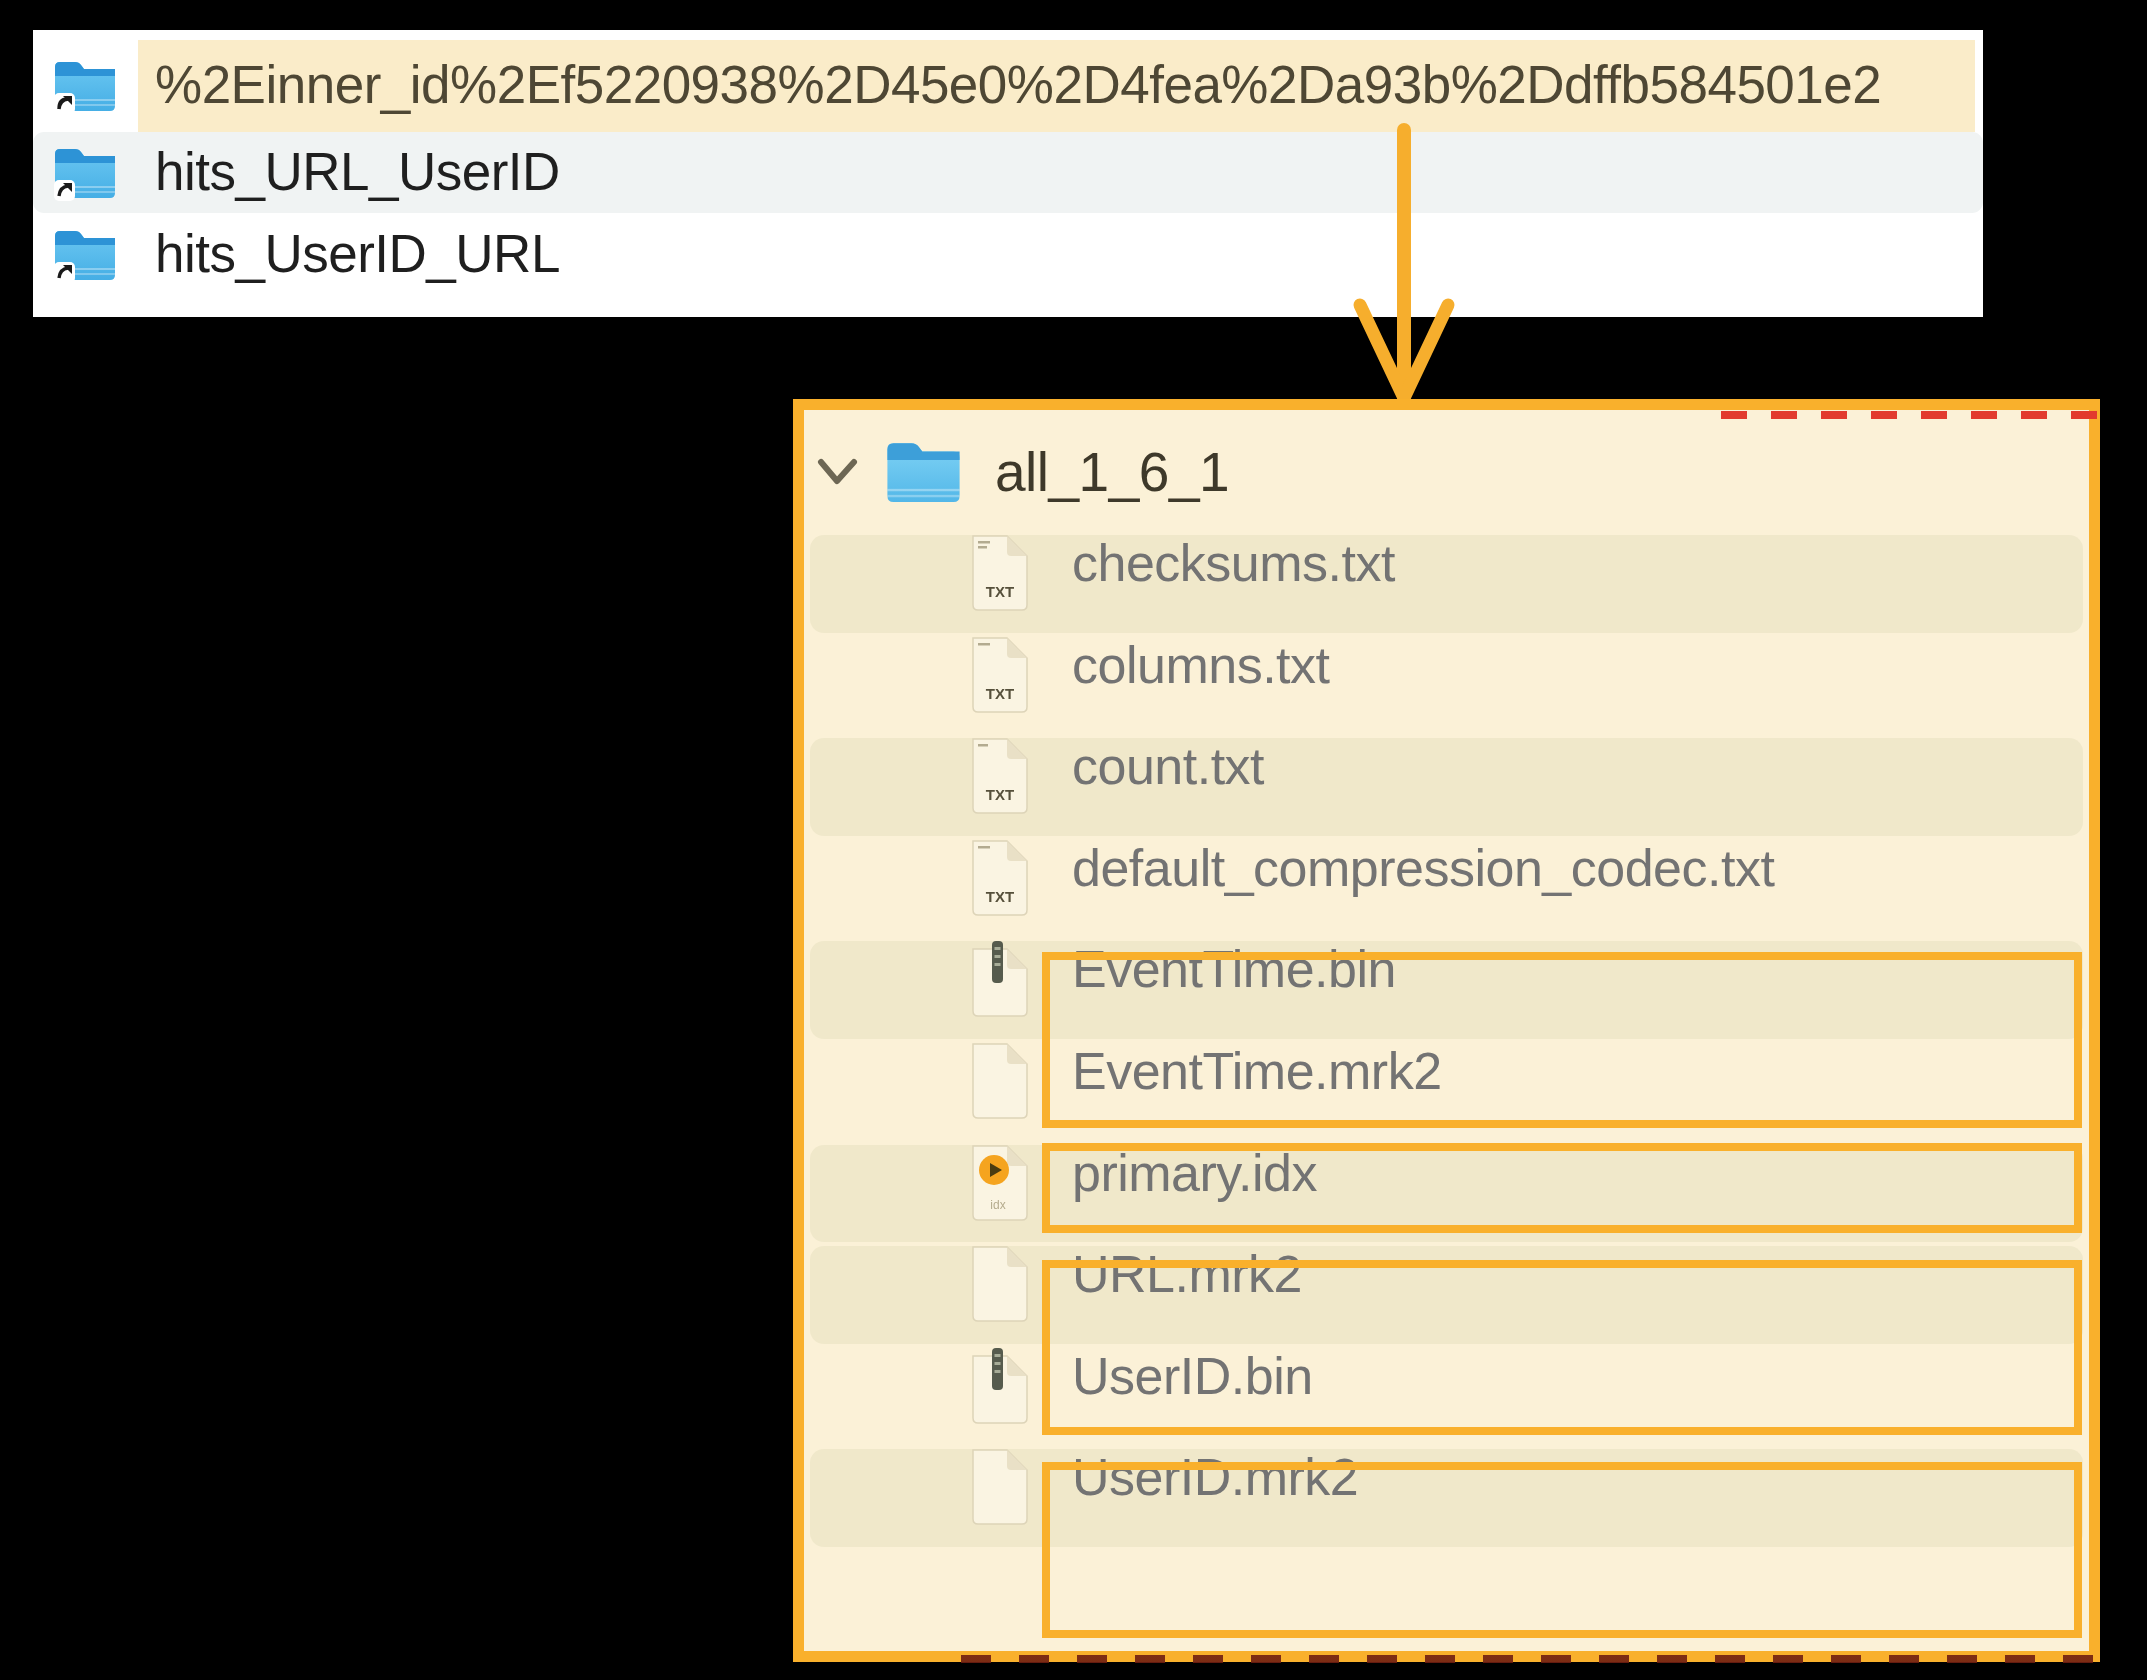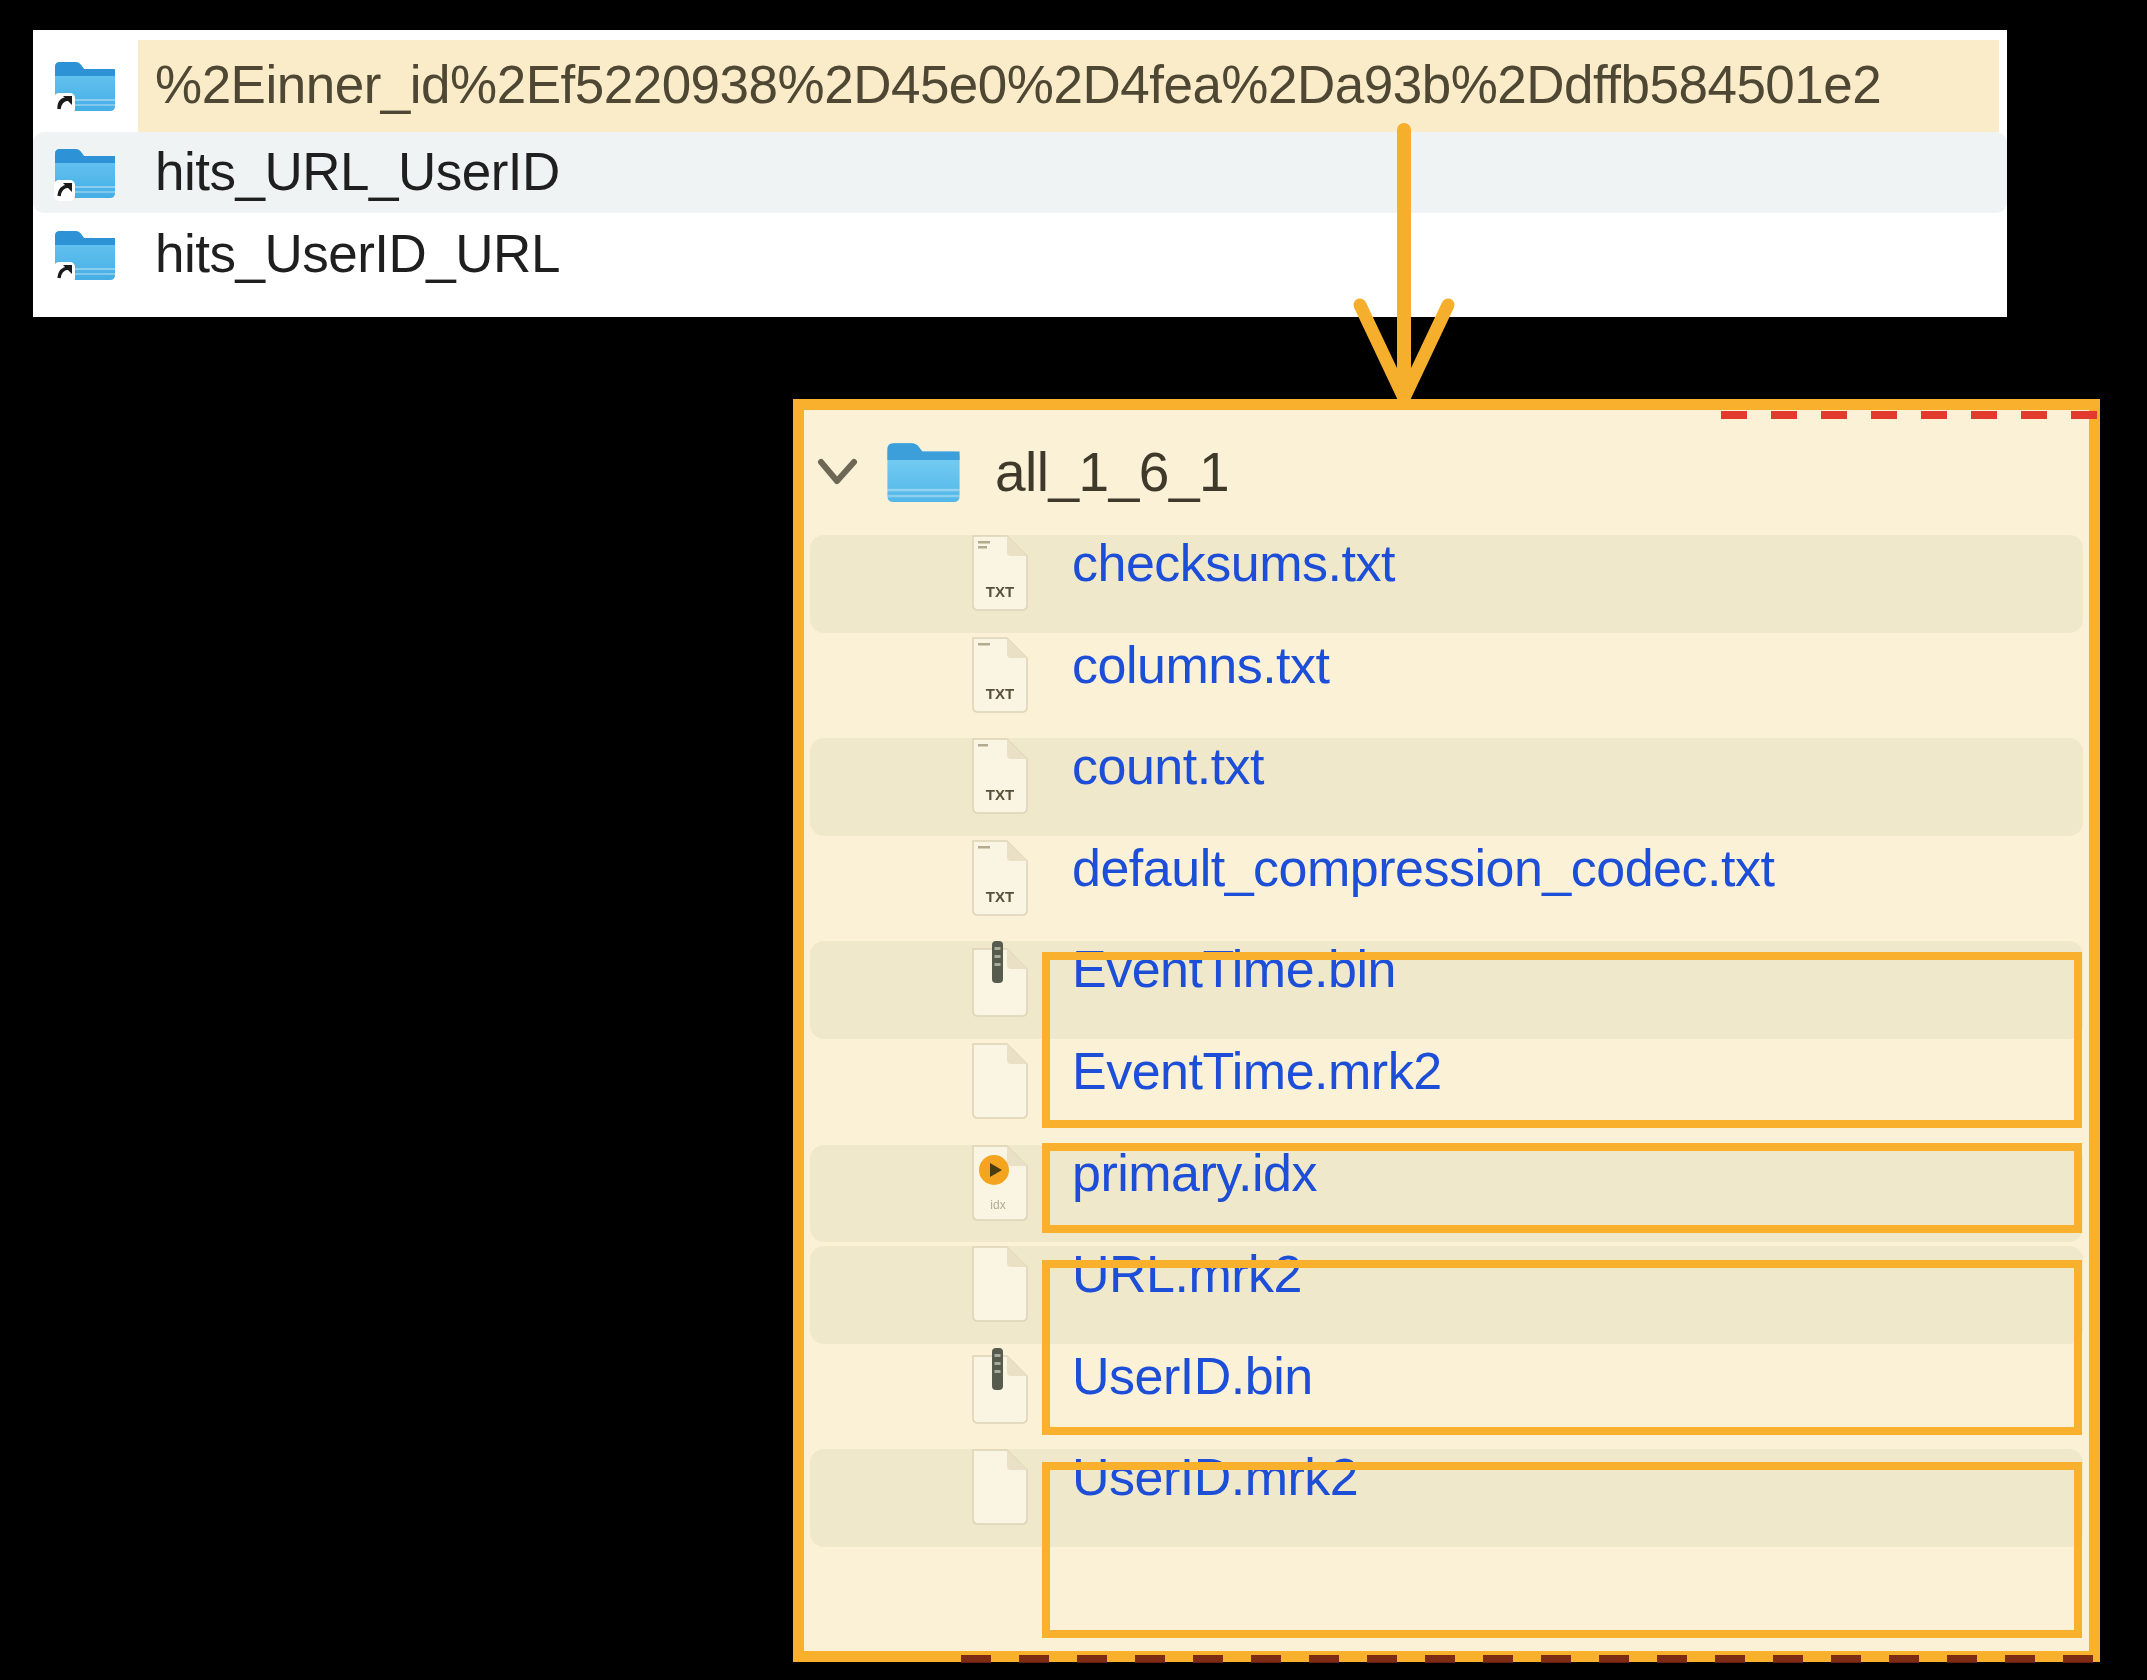--- a/index.html
+++ b/index.html
@@ -1,20 +1,20 @@
 <!DOCTYPE html>
 <html><head>
 <meta charset="utf-8">
 <style>
   html,body{margin:0;padding:0;background:#000;}
   .canvas{position:relative;width:2147px;height:1680px;background:#000;overflow:hidden;
           font-family:"Liberation Sans","DejaVu Sans",sans-serif;}
 
   
-  .top-panel{position:absolute;left:33px;top:30px;width:1950px;height:287px;background:#fff;padding-left:24px;}
+  .top-panel{position:absolute;left:33px;top:30px;width:1950px;height:287px;background:#fff;}
   .top-row{position:absolute;left:0;right:0;display:block;}
   .top-row .rowbg{position:absolute;top:0;bottom:0;}
   .row-1{top:10px;height:92px;}
   .row-2{top:102px;height:81px;background:#f0f3f3;border-radius:11px;}
   .row-3{top:183px;height:83px;background:#ffffff;text-align:center;}
   .hl{left:105px;right:8px;background:#faecc9;}
   .top-folder{position:absolute;left:20px;top:50%;transform:translateY(-50%);width:64px;height:58px;}
   .top-label{position:absolute;left:122px;top:50%;transform:translateY(-52%);
              font-size:53px;color:#1f1f1f;white-space:nowrap;letter-spacing:-0.5px;}
   .row-1 .top-label{color:#4e4734;}
@@ -27,21 +27,21 @@
               border:11px solid #f9b02c;background:#fbf1d7;box-sizing:border-box;}
   .tree-content{position:absolute;left:0;top:0;width:1285px;height:1241px;}
   .tree-header{height:123px;display:flex;align-items:center;}
   .chev{margin-left:11px;width:45px;height:34px;flex:0 0 auto;}
   .hdr-folder{margin-left:25px;width:77px;height:68px;flex:0 0 auto;}
   .hdr-label{margin-left:33px;font-size:55px;color:#3e392a;letter-spacing:-0.5px;}
   .tree-row{height:101.6px;position:relative;display:flex;align-items:flex-start;}
   .tree-row .band{position:absolute;left:6px;right:6px;top:2px;bottom:2px;border-radius:14px;background:transparent;}
   .tree-row.dark .band{background:#f0e8ca;}
   .ficon{margin-left:161px;width:68px;height:80px;flex:0 0 auto;position:relative;z-index:2;}
-  .fname{margin-left:39px;font-size:52px;color:#1d4ed8;letter-spacing:-0.5px;position:relative;z-index:2;white-space:nowrap;}
+  .fname{margin-left:39px;font-size:52px;color:#737373;letter-spacing:-0.5px;position:relative;z-index:2;white-space:nowrap;}
 
   
   .abox{position:absolute;left:238px;width:1040px;border:8px solid #f9b02c;box-sizing:border-box;z-index:5;}
   .abox-eventtime{top:542px;height:176px;}
   .abox-primary{top:733px;height:90px;}
   .abox-url{top:850px;height:175px;}
   .abox-userid{top:1052px;height:176px;}
 
   
   .dash{position:absolute;height:8px;z-index:6;}

